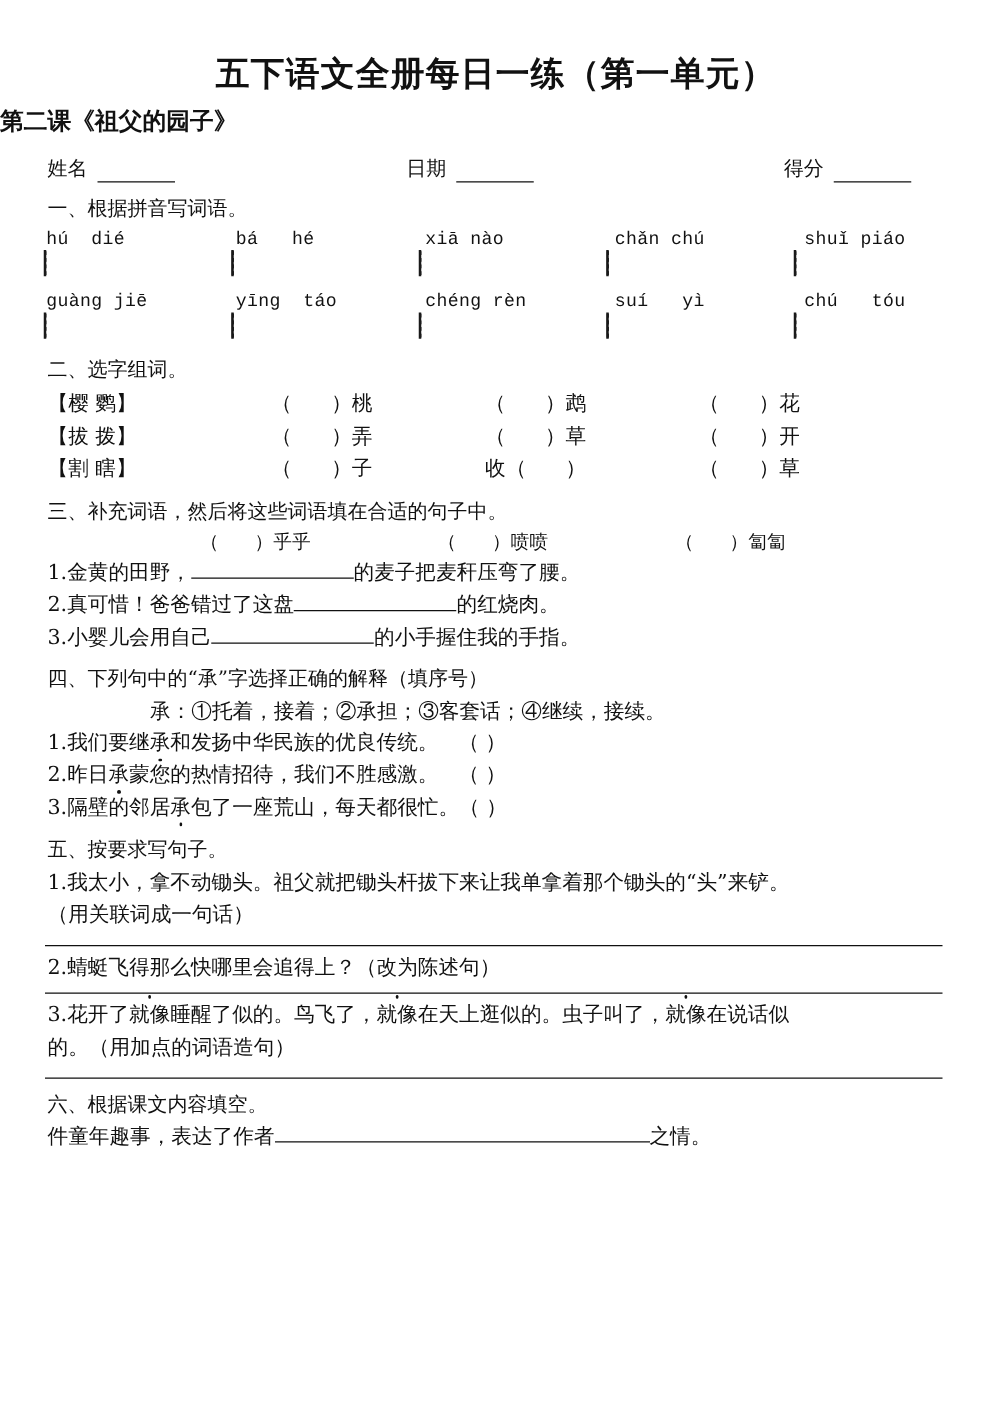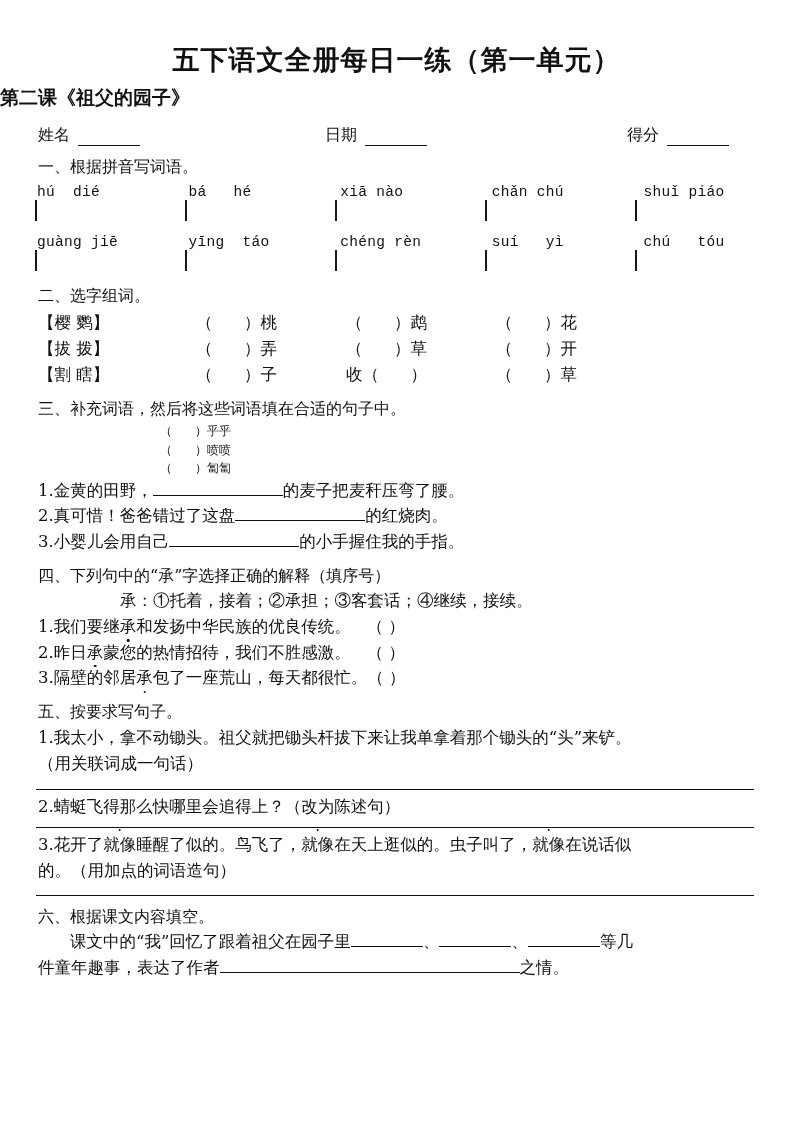--- a/index.html
+++ b/index.html
@@ -137,33 +137,33 @@
     width: 0;
     border-left: 1.3px dashed #1a1a1a;
   }
 
   
   .choose-table { padding-left: 38px; font-size: 16.5px; }
   .choose-line {
     display: flex;
     align-items: baseline;
     line-height: 1.58;
+    gap: 21px;
   }
   .ch-pair { width: 158px; white-space: pre; }
   .ch-item { width: 150px; white-space: pre; }
   .ch-item.pre-char { width: 150px; }
 
   
   .wordblank-row {
     display: flex;
     padding-left: 160px;
-    font-size: 12px;
+    font-size: 15px;
     line-height: 1.55;
     margin: 2px 0 1px 0;
-    flex-direction: column;
   }
   .wb-item { width: 190px; white-space: pre; }
 
   .fill-inline {
     display: inline-block;
     border-bottom: 1.5px solid #111;
     height: 15px;
     vertical-align: baseline;
   }
   .fill-w130 { width: 130px; }
@@ -325,20 +325,17 @@
   <div class="answer-rule"></div>
   <div class="indent-line">2.蜻蜓飞得那么快哪里会追得上？（改为陈述句）</div>
   <div class="answer-rule tight"></div>
   <div class="indent-line">
     <span>3.花开了</span><span class="dot-over">就像</span><span>睡醒了似的。鸟飞了，</span><span class="dot-over">就像</span><span>在天上逛似的。虫子叫了，</span><span class="dot-over">就像</span><span>在说话似</span>
   </div>
   <div class="indent-line">的。（用加点的词语造句）</div>
   <div class="answer-rule"></div>
 
   <div class="sec-head">六、根据课文内容填空。</div>
-  <div class="body-line" style="text-indent:32px;">
-    <span>课文中的“我”回忆了跟着祖父在园子里</span><span class="fill-inline fill-w70"></span><span>、</span><span class="fill-inline fill-w70"></span><span>、</span><span class="fill-inline fill-w70"></span><span>等几</span>
-  </div>
   <div class="body-line">
     <span>件童年趣事，表达了作者</span><span class="fill-inline fill-w290"></span><span>之情。</span>
   </div>
 
 </div>
 
 </body></html>

